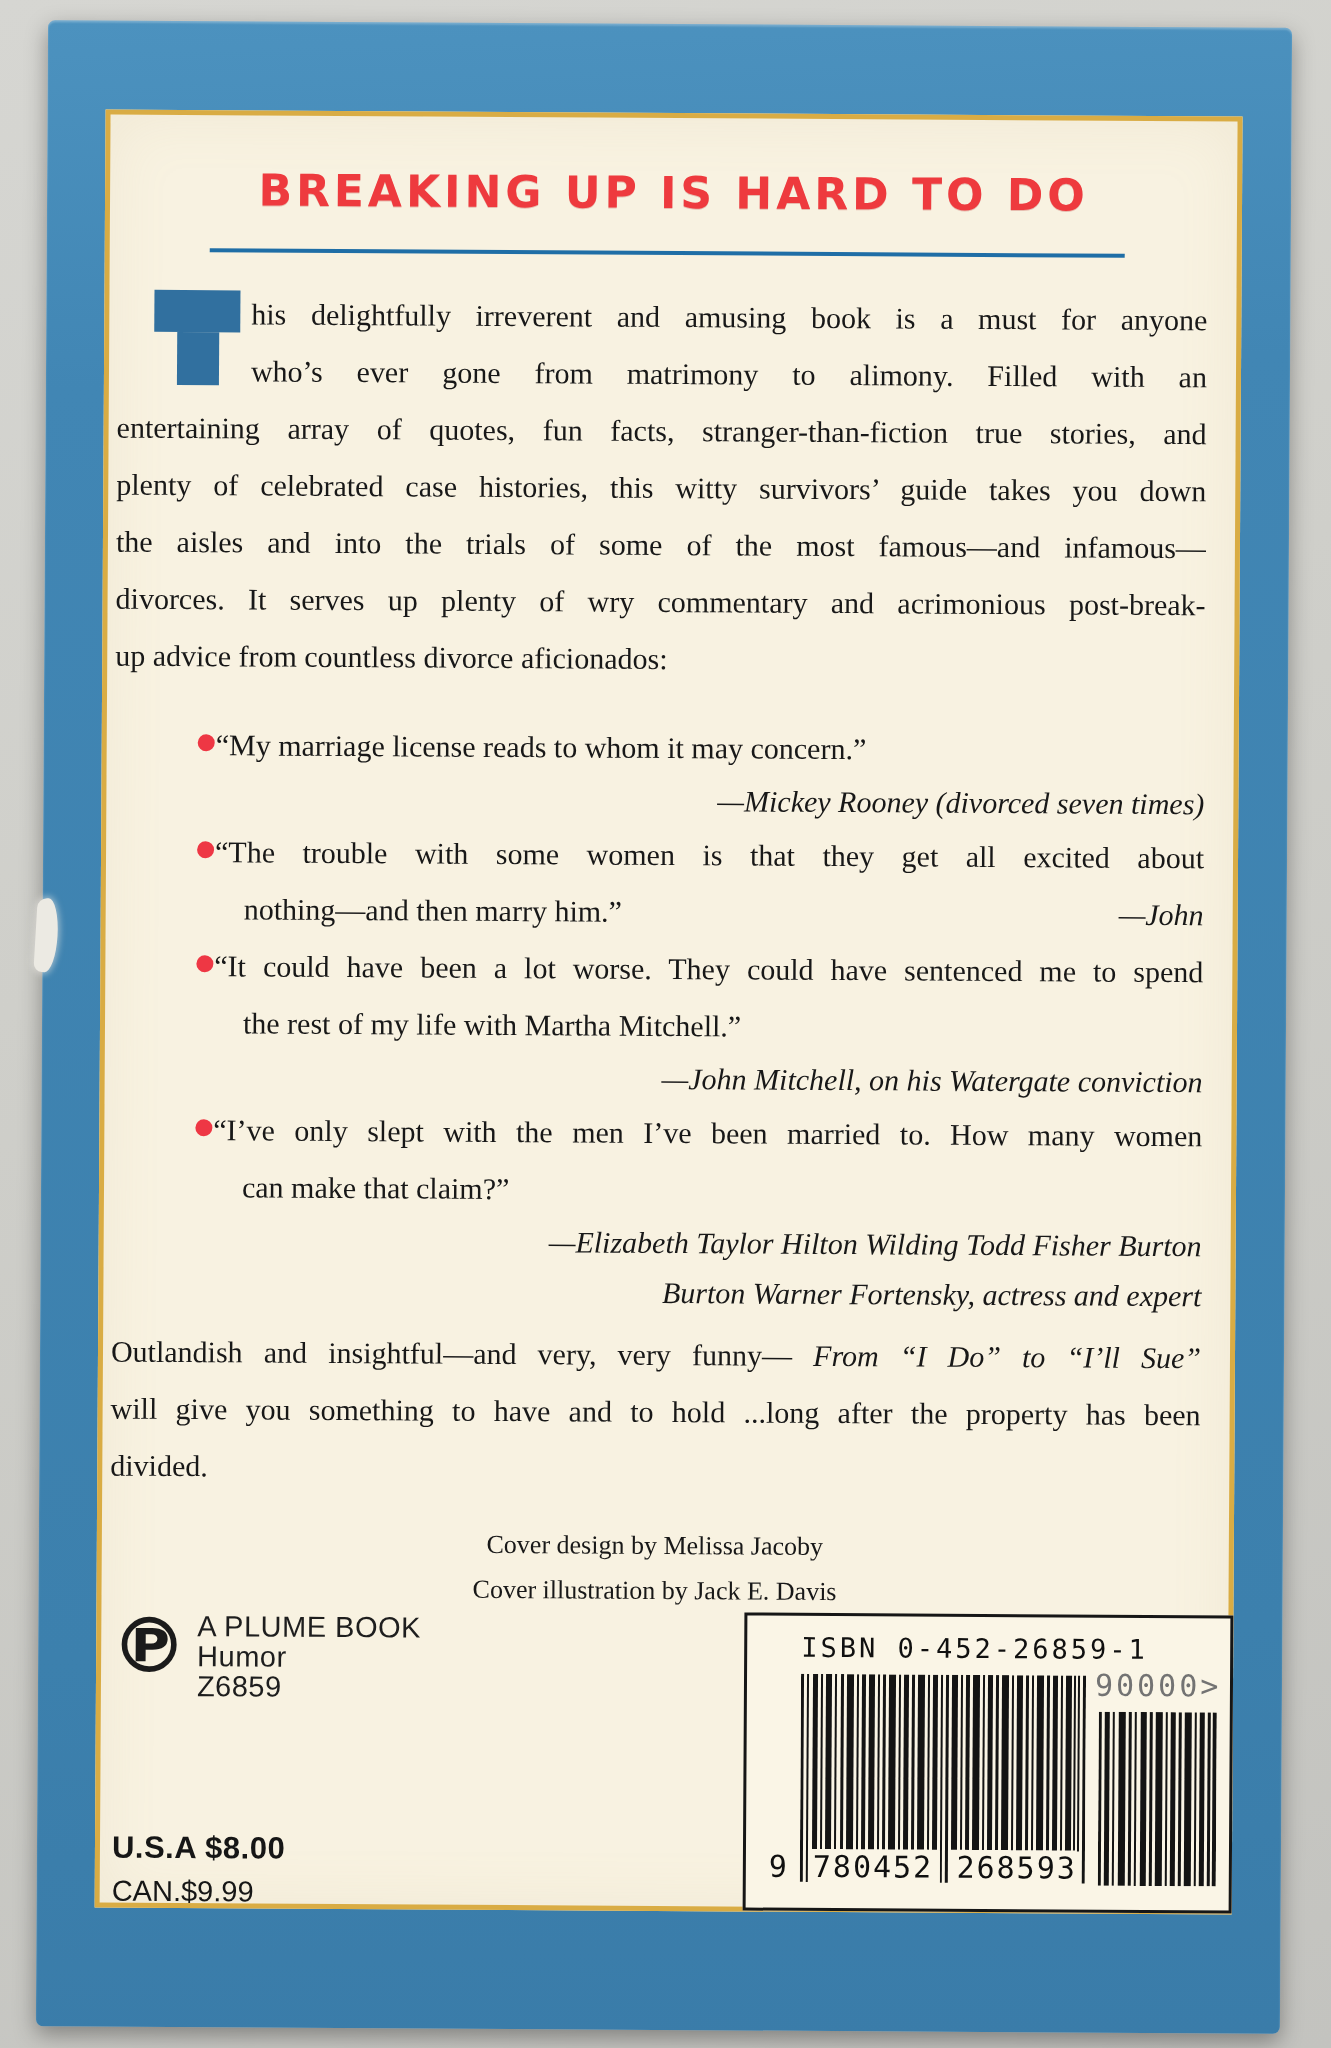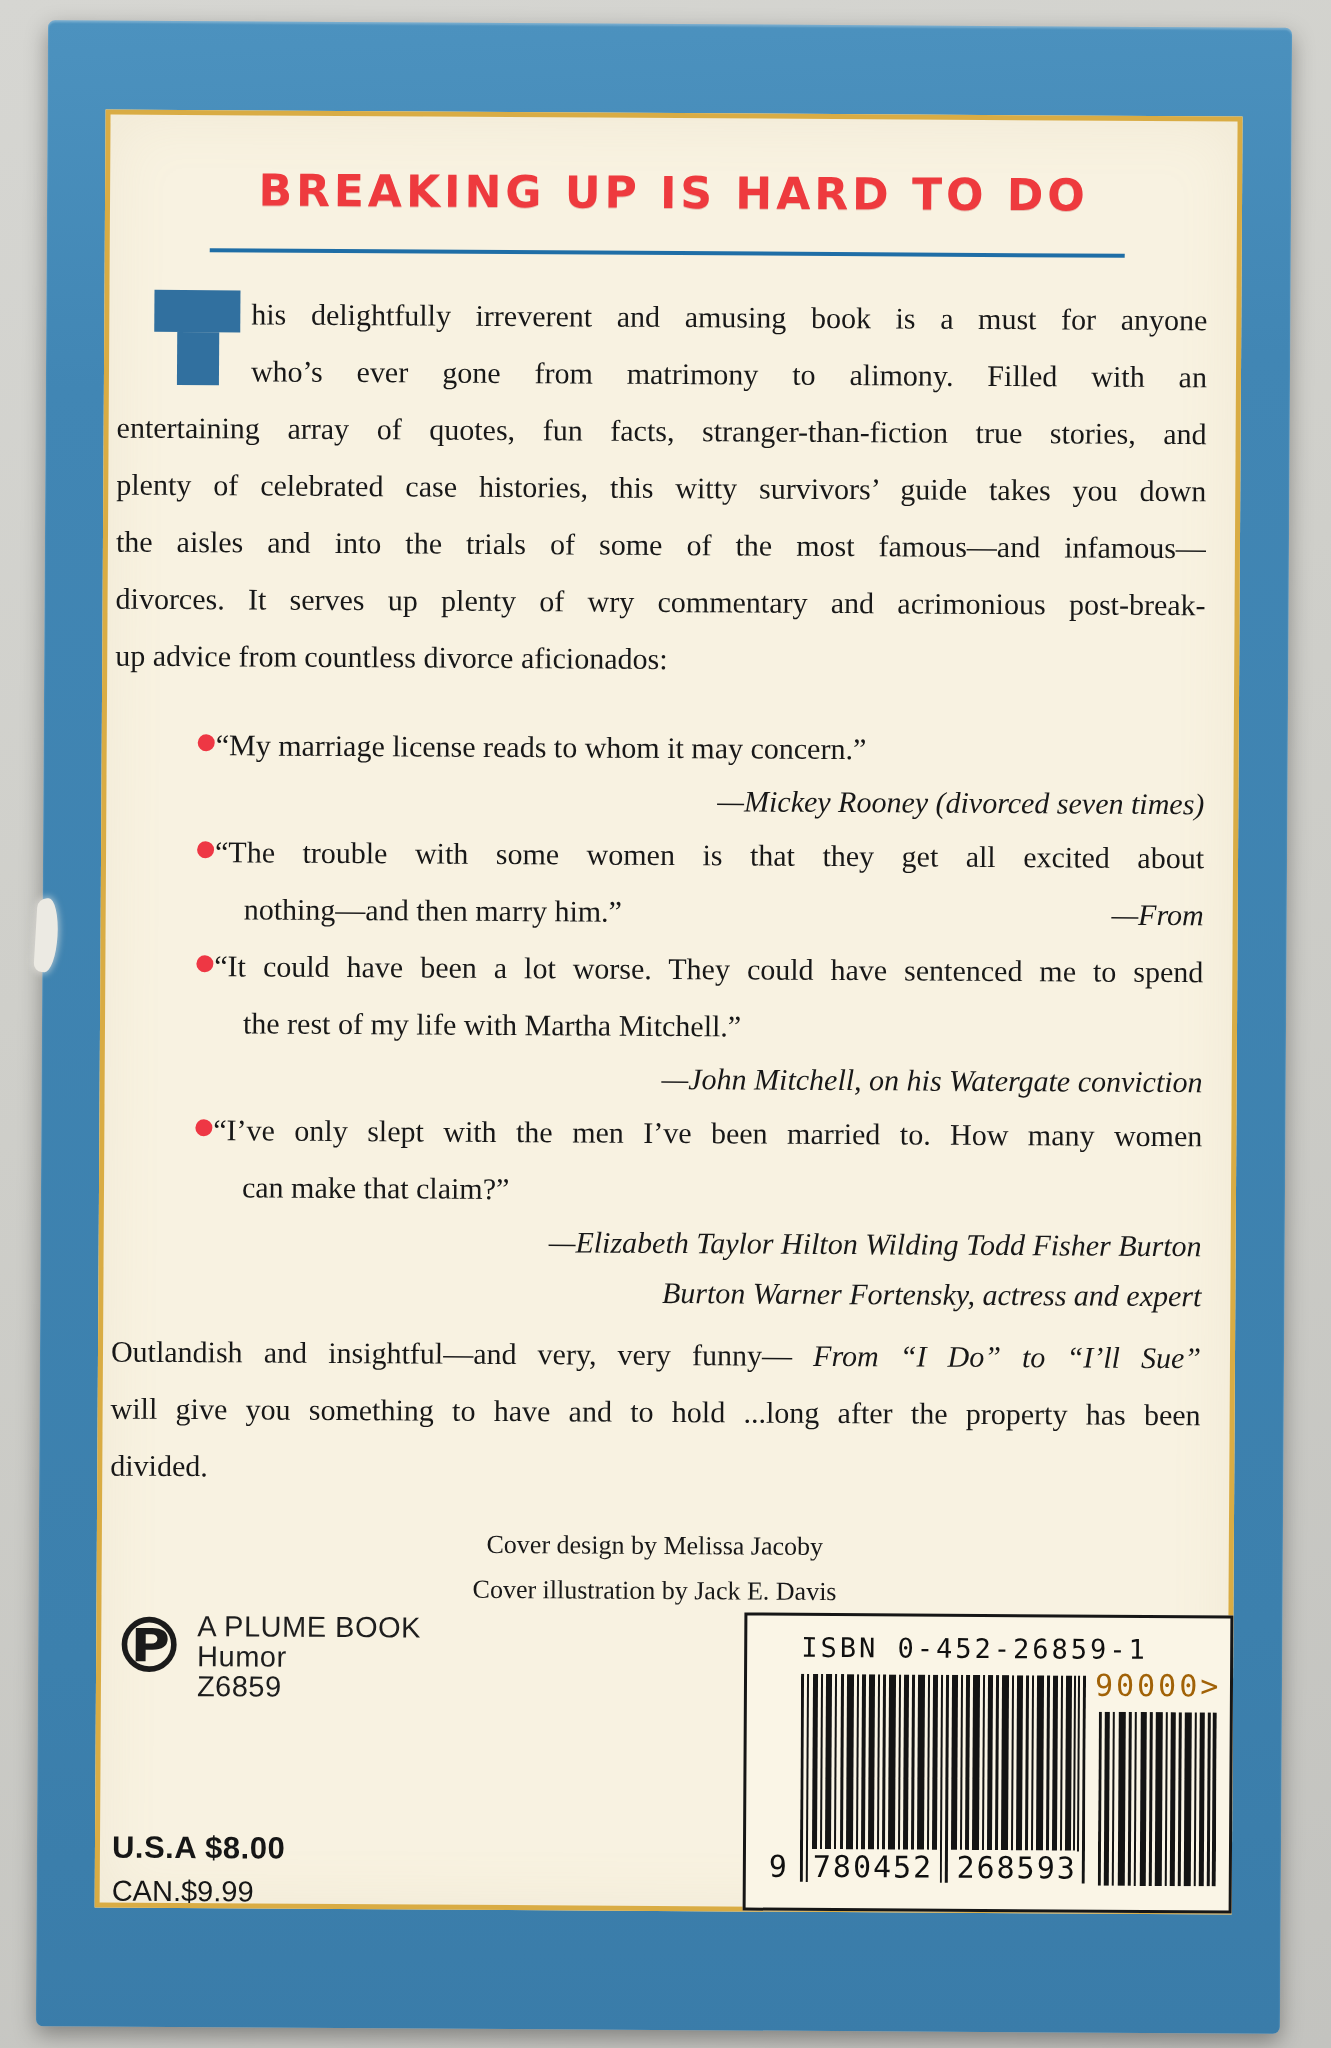--- a/index.html
+++ b/index.html
@@ -100,21 +100,21 @@
     background:#faf5e6;border:3px solid #161616;
   }
   .isbn-label{
     position:absolute;left:54px;top:16px;
     font-family:"DejaVu Sans Mono",monospace;font-size:27px;letter-spacing:3px;color:#101010;
     white-space:nowrap;
   }
   .bars-main{position:absolute;left:54px;top:58px;}
   .price-code{
     position:absolute;left:348px;top:50px;width:124px;text-align:right;
-    font-family:"DejaVu Sans Mono",monospace;font-size:30px;letter-spacing:3px;color:#a16207;
+    font-family:"DejaVu Sans Mono",monospace;font-size:30px;letter-spacing:3px;color:#737373;
     white-space:nowrap;
   }
   .bars-supp{position:absolute;left:352px;top:94px;}
   .ean-digits{
     position:absolute;left:0;top:234px;height:36px;width:100%;
     font-family:"DejaVu Sans Mono",monospace;font-size:30px;color:#101010;
   }
   .ean-digits span{position:absolute;background:#faf5e6;padding:0 3px;line-height:34px;}
   .ean-p0{left:20px;}
   .ean-p1{left:64px;width:130px;letter-spacing:2px;}
@@ -154,21 +154,21 @@
           <span class="bullet-dot"></span>
           <div class="qline first">“My marriage license reads to whom it may concern.”</div>
           <div class="attr">—Mickey Rooney (divorced seven times)</div>
         </div>
 
         <div class="quote">
           <span class="bullet-dot"></span>
           <div class="qline first j">“The trouble with some women is that they get all excited about</div>
           <div class="qline rest">
             <span>nothing—and then marry him.”</span>
-            <span class="attr-inline">—From</span>
+            <span class="attr-inline">—John</span>
           </div>
         </div>
 
         <div class="quote">
           <span class="bullet-dot"></span>
           <div class="qline first j">“It could have been a lot worse. They could have sentenced me to spend</div>
           <div class="qline rest">the rest of my life with Martha Mitchell.”</div>
           <div class="attr">—John Mitchell, on his Watergate conviction</div>
         </div>
 

